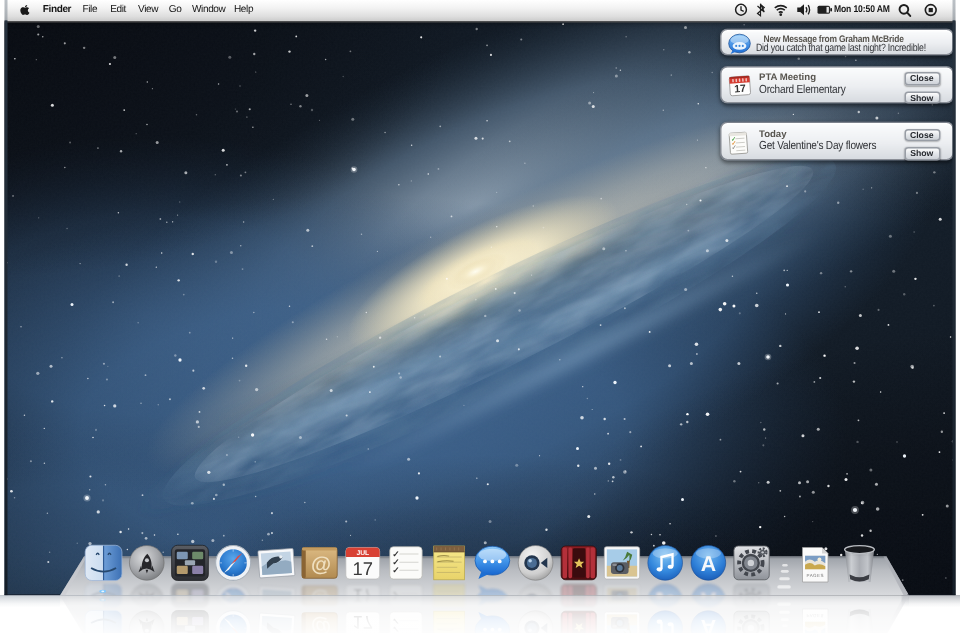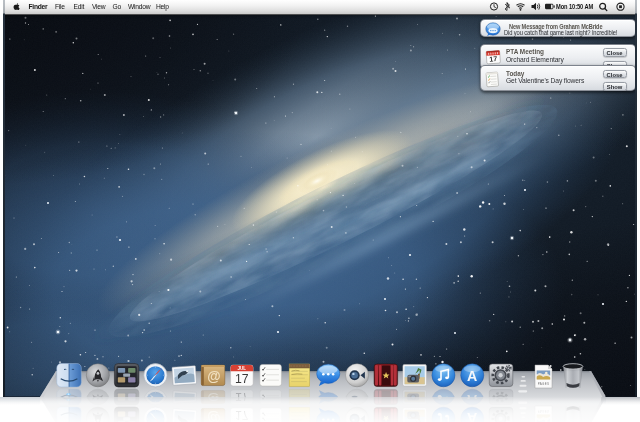--- a/index.html
+++ b/index.html
@@ -1170,21 +1170,21 @@
                 <rect x="10" y="3.4" width="1" height="2.2" rx="0.4"></rect>
                 <rect x="12.2" y="3.4" width="1" height="2.2" rx="0.4"></rect>
               </g>
 </g>
           </svg>
  <div class="ti" style="left:25px;top:3.5px">PTA Meeting</div>
  <div class="su" style="left:25px;top:10px;font-size:7.8px;letter-spacing:-0.15px;transform:scaleX(0.86);transform-origin:0 0">Orchard Elementary</div>
  <div class="nbtn" style="top:3.5px">Close</div>
  <div class="nbtn" style="top:16px">Show</div>
 </div>
-<div class="banner" style="top:65px;height:25.5px">
+<div class="banner" style="top:81px;height:25.5px">
  <svg style="position:absolute;left:3px;top:4.5px" width="17" height="17" viewBox="0 0 17 17">
 <g transform="rotate(-4 8 8)">
 <rect x="2.5" y="1.5" width="11.5" height="14" rx="1" fill="#fcfcfa" stroke="#9a9a96" stroke-width="0.6"></rect>
 <rect x="2.5" y="1.5" width="11.5" height="2" fill="#e8e6e0"></rect>
 <g stroke="#c9c9c4" stroke-width="0.6">
                 <line x1="6.5" y1="5.4" x2="12.5" y2="5.4"></line>
                 <line x1="6.5" y1="8.2" x2="12.5" y2="8.2"></line>
                 <line x1="6.5" y1="11" x2="12.5" y2="11"></line>
                 <line x1="6.5" y1="13.4" x2="12.5" y2="13.4"></line>
               </g>

